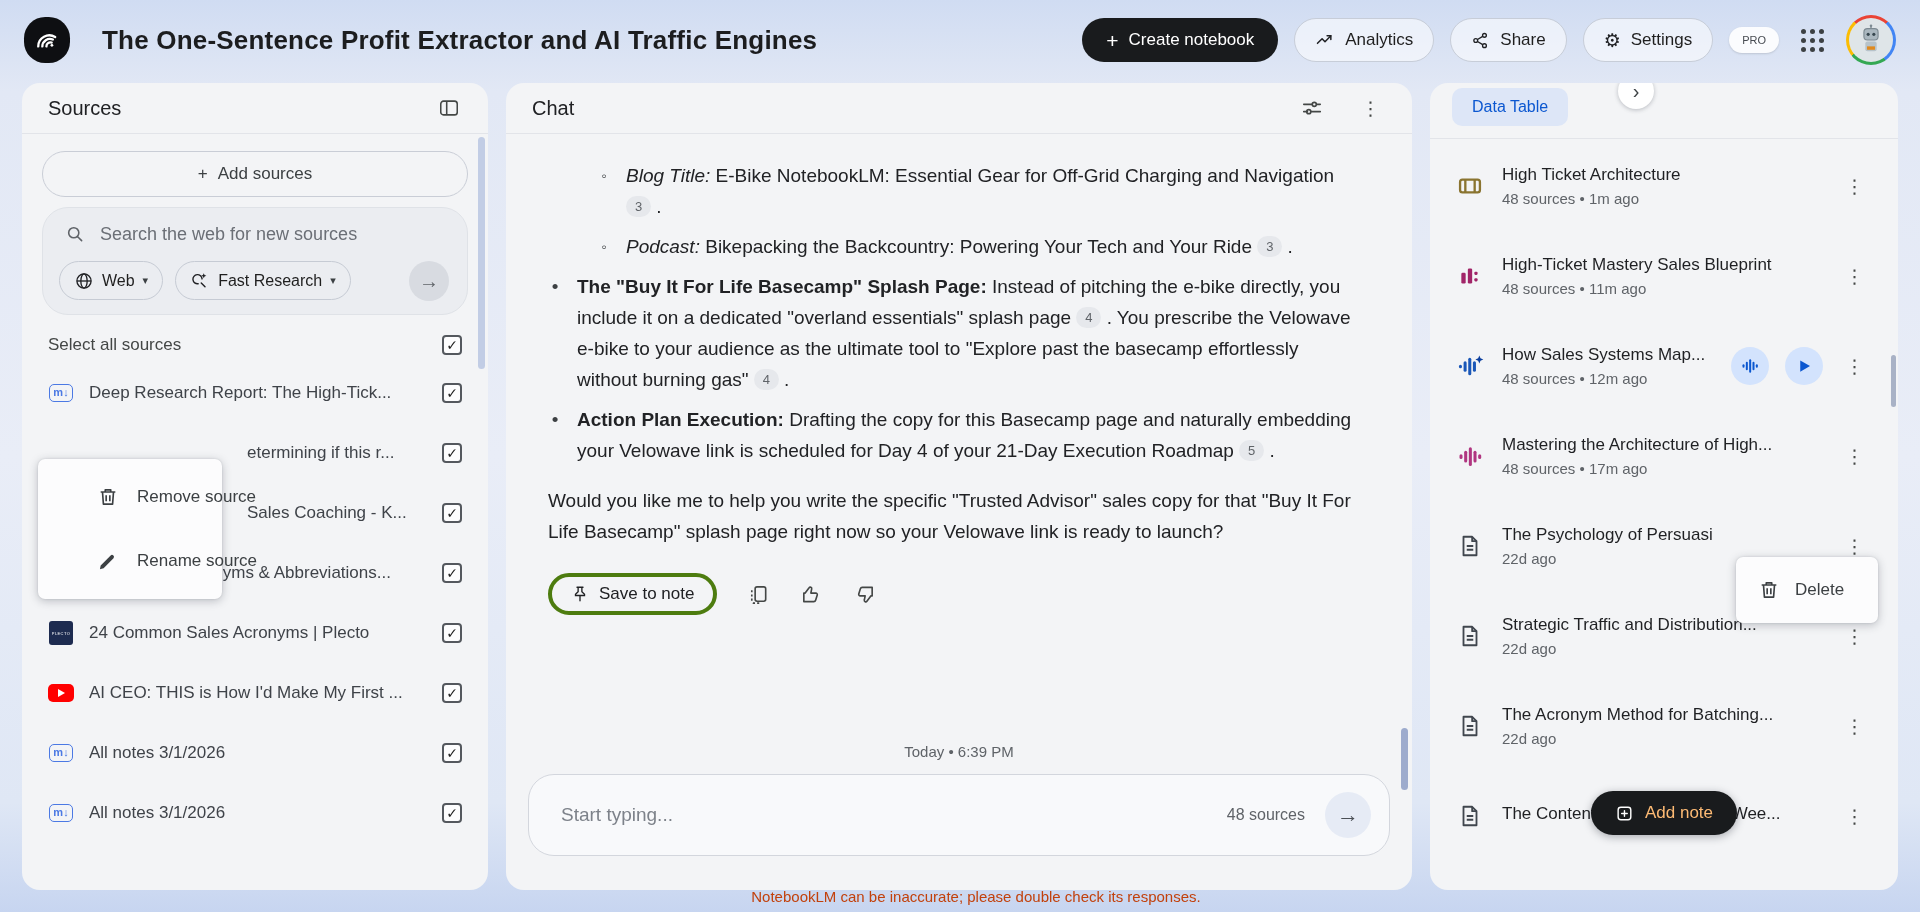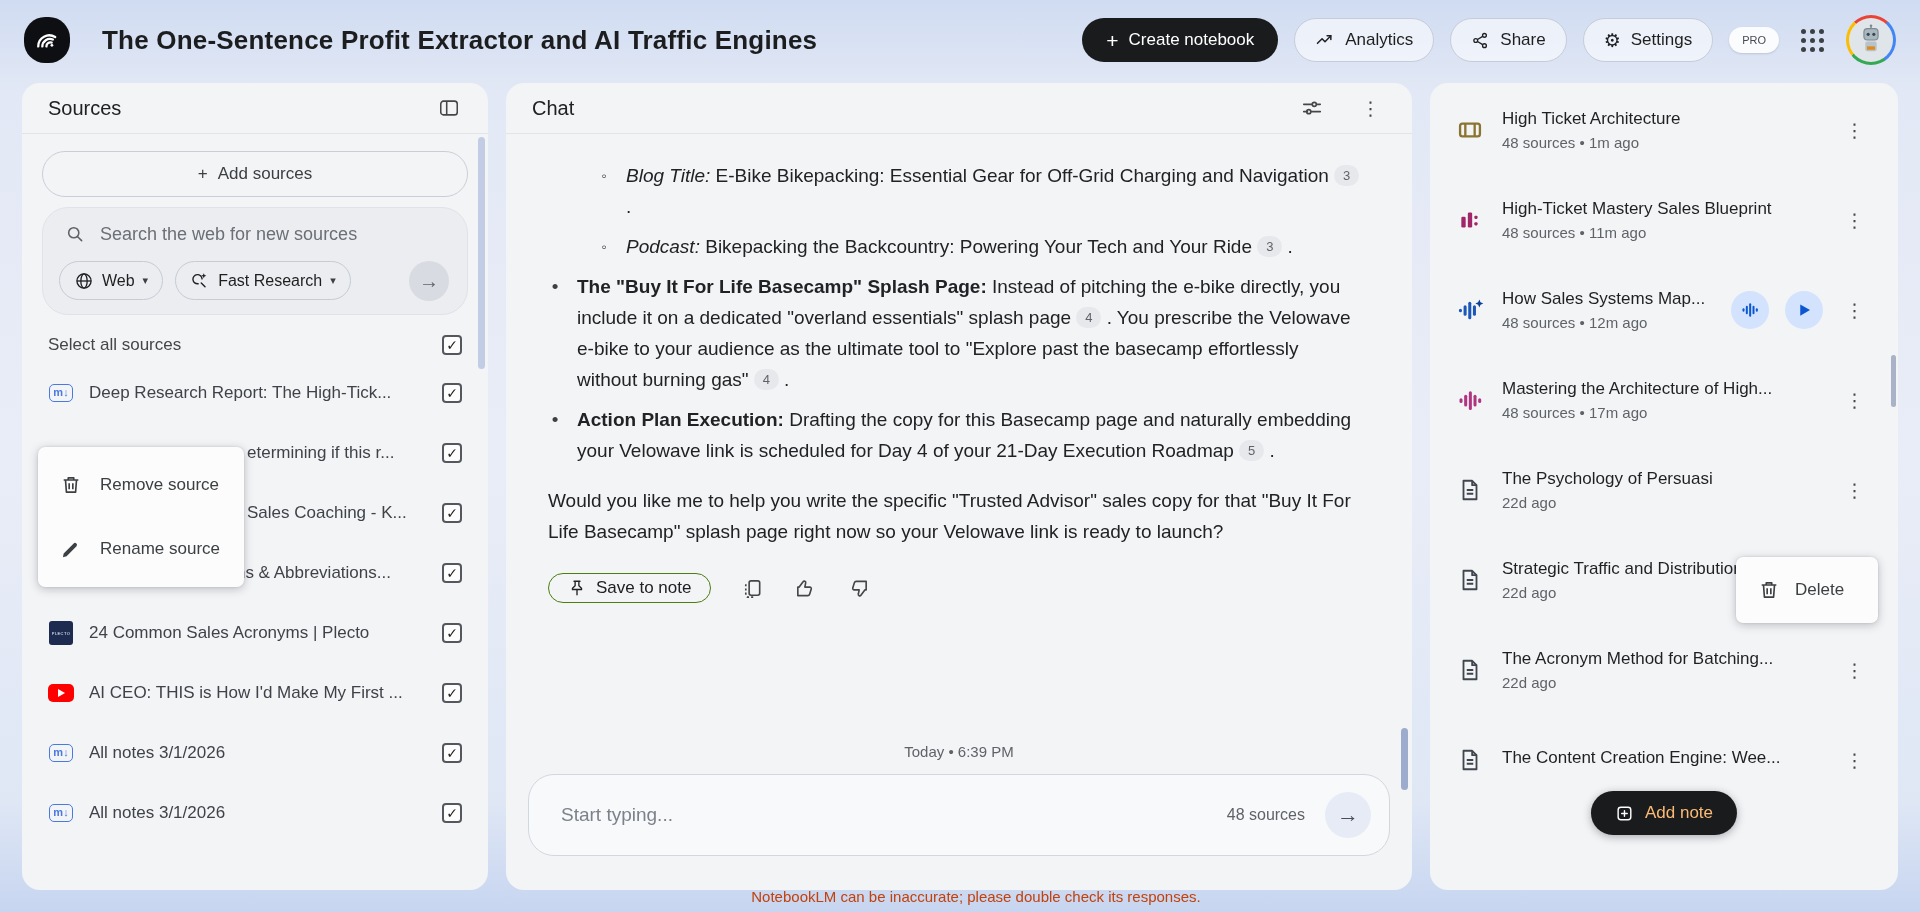--- a/index.html
+++ b/index.html
@@ -56,38 +56,38 @@
   .src-row.covered .src-ic { visibility:hidden; }
   .src-row.covered .src-title { margin-left:158px; }
   .checkbox { width:20px; height:20px; border:2px solid #54585e; border-radius:4px; flex:none; display:flex; align-items:center; justify-content:center; font-size:14px; font-weight:bold; color:#1f1f1f; background:#fdfdfe; cursor:pointer; }
   .src-ic { width:26px; flex:none; display:flex; align-items:center; justify-content:center; }
   .md-ic { border:1.6px solid #4b79e4; color:#4b79e4; border-radius:5px; font-size:11px; font-weight:700; padding:1px 3px; line-height:1.2; white-space:nowrap; }
   .plecto-ic { width:24px; height:24px; background:#1d2b50; border-radius:3px; color:#fff; font-size:4px; letter-spacing:.4px; display:flex; align-items:center; justify-content:center; }
   .yt-ic { width:26px; height:18px; background:#f00; border-radius:5px; display:flex; align-items:center; justify-content:center; }
   .yt-ic i { width:0; height:0; border-left:7px solid #fff; border-top:4.5px solid transparent; border-bottom:4.5px solid transparent; }
 
   .ctx-menu { position:absolute; background:#fcfcfd; border-radius:7px; box-shadow:0 2px 10px rgba(40,45,60,.28), 0 0 2px rgba(40,45,60,.15); z-index:50; padding:6px 0; }
-  .ctx-menu.src-menu { left:16px; top:364px; width:206px; }
+  .ctx-menu.src-menu { left:16px; top:376px; width:184px;padding-left:37px; }
   .ctx-item { display:flex; align-items:center; gap:18px; height:64px; padding:0 22px; font-size:17px; color:#3c4043; cursor:pointer; white-space:nowrap; }
 
   .v-scroll { position:absolute; width:7px; border-radius:4px; background:#c2cde5; }
   .sources-scroll { right:3px; top:54px; height:232px; }
   .chat-scroll { right:4px; bottom:100px; height:62px; background:#9dabcd; }
   .studio-scroll { right:2px; top:272px; height:52px; background:#a9b2c6; width:5px; }
 
   
   .chat-body { padding:26px 50px 0 42px; font-size:19px; line-height:31px; color:#212225; }
   .bullet-row { display:flex; gap:15px; margin-bottom:9px; }
   .bullet-row .marker { flex:none; width:14px; text-align:center; color:#3c4043; }
   .sub-bullets { margin-left:49px; }
   .sub-bullets .marker { font-size:15px; }
   .cite { display:inline-flex; align-items:center; justify-content:center; min-width:25px; height:21px; padding:0 7px; border-radius:11px; background:#e6e8ec; color:#5f6368; font-size:13px; vertical-align:2px; cursor:pointer; }
   .closing-para { margin-top:19px; }
   .msg-actions { display:flex; align-items:center; gap:30px; margin-top:26px; }
-  .save-note-btn { display:flex; align-items:center; gap:10px; height:30px; padding:0 19px; border:1px solid #4d7c0f; border-radius:21px; background:transparent; font-size:17px; color:#202124; font-family:inherit; cursor:pointer; }
+  .save-note-btn { display:flex; align-items:center; gap:10px; height:42px; padding:0 19px; border:4px solid #4d7c0f; border-radius:21px; background:transparent; font-size:17px; color:#202124; font-family:inherit; cursor:pointer; }
   .msg-icon { color:#444746; cursor:pointer; background:none; border:none; }
   .chat-timestamp { position:absolute; bottom:130px; left:0; right:0; text-align:center; font-size:15px; color:#5f6368; }
   .chat-input { position:absolute; left:22px; right:22px; bottom:34px; height:82px; background:#f8f9fb; border:1px solid #d3d6dd; border-radius:26px; display:flex; align-items:center; padding:0 18px 0 32px; gap:20px; }
   .chat-input input { flex:1; border:none; background:transparent; outline:none; font-size:19px; font-family:inherit; color:#3c4043; }
   .chat-input input::placeholder { color:#7d828a; }
   .sources-count { font-size:16px; color:#5f6368; white-space:nowrap; }
   .send-btn { width:46px; height:46px; border-radius:50%; border:none; background:#e6ebf5; color:#4b4f55; font-size:22px; cursor:pointer; }
 
   
   .chips-row { position:relative; height:56px; }
@@ -332,21 +332,21 @@
           <circle cx="8.5" cy="16" r="2.2"></circle>
       </svg>
     </button>
     <button class="icon-btn kebab">⋮</button>
   </div>
 
   <div class="chat-body">
     <div class="sub-bullets">
       <div class="bullet-row">
         <span class="marker">◦</span>
-        <span><em>Blog Title:</em><span> E-Bike Bikepacking: Essential Gear for Off-Grid Charging and Navigation </span><span class="cite">3</span><span> .</span></span>
+        <span><em>Blog Title:</em><span> E-Bike NotebookLM: Essential Gear for Off-Grid Charging and Navigation </span><span class="cite">3</span><span> .</span></span>
       </div>
       <div class="bullet-row">
         <span class="marker">◦</span>
         <span><em>Podcast:</em><span> Bikepacking the Backcountry: Powering Your Tech and Your Ride </span><span class="cite">3</span><span> .</span></span>
       </div>
     </div>
     <div class="bullet-row">
       <span class="marker">•</span>
       <span><strong>The "Buy It For Life Basecamp" Splash Page:</strong><span> Instead of pitching the e-bike directly, you include it on a dedicated "overland essentials" splash page </span><span class="cite">4</span><span> . You prescribe the Velowave e-bike to your audience as the ultimate tool to "Explore past the basecamp effortlessly without burning gas" </span><span class="cite">4</span><span> .</span></span>
     </div>
@@ -390,20 +390,25 @@
     <input type="text" placeholder="Start typing..." style="">
     <span class="sources-count">48 sources</span>
     <button class="send-btn">→</button>
   </div>
 
   <div class="v-scroll chat-scroll"></div>
 </section>
 
 <section class="panel studio-panel">
 
+  <div class="chips-row">
+    <span class="studio-chip">Data Table</span>
+    <button class="chip-arrow">›</button>
+    <span class="chips-divider"></span>
+  </div>
 
   <div class="studio-list">
     <div class="studio-row">
       <span class="studio-ic">
         <svg width="28" height="28" viewBox="0 0 24 24" fill="none" stroke="#8a7430" stroke-width="2">
           <rect x="3.5" y="6.5" width="17" height="11" rx="2"></rect>
             <path d="M8 6.5v11 M16 6.5v11"></path>
         </svg>
       </span>
       <span class="studio-txt">

